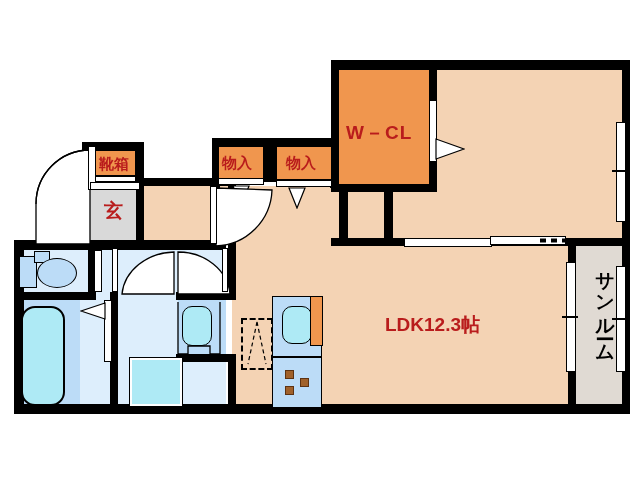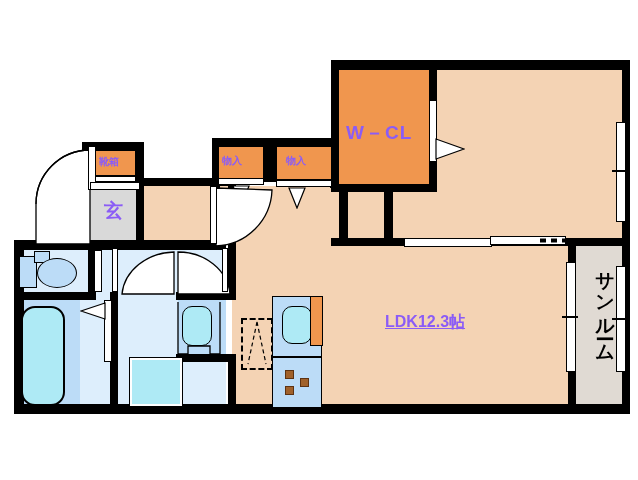--- a/index.html
+++ b/index.html
@@ -29,29 +29,29 @@
   .fill-closet{ background: #f0964e; }
   .fill-water { background: #ddeefc; }
   .fill-water2{ background: #bcdcf7; }
   .fill-genkan{ background: #d9d9d9; }
   .fill-sun   { background: #e0dad3; }
   .fill-white { background: #ffffff; }
 
   
   .label {
     position: absolute;
-    color: #8b5cf6;
+    color: #b91c1c;
     font-weight: 700;
     white-space: nowrap;
     letter-spacing: 0px;
   }
   .label-room  { font-size: 21px; }
-  .label-ldk   { font-size: 16px; text-decoration: underline; }
+  .label-ldk   { font-size: 19px; }
   .label-wcl   { font-size: 19px; letter-spacing: 1px; }
-  .label-small { font-size: 10px; font-weight: 700; }
+  .label-small { font-size: 15px; font-weight: 700; }
   .label-genkan{ font-size: 19px; font-weight: 700; }
   .label-vert {
     position: absolute;
     font-size: 19px;
     font-weight: 700;
     writing-mode: vertical-rl;
     text-orientation: upright;
     letter-spacing: 2px;
     color: #000;
   }

